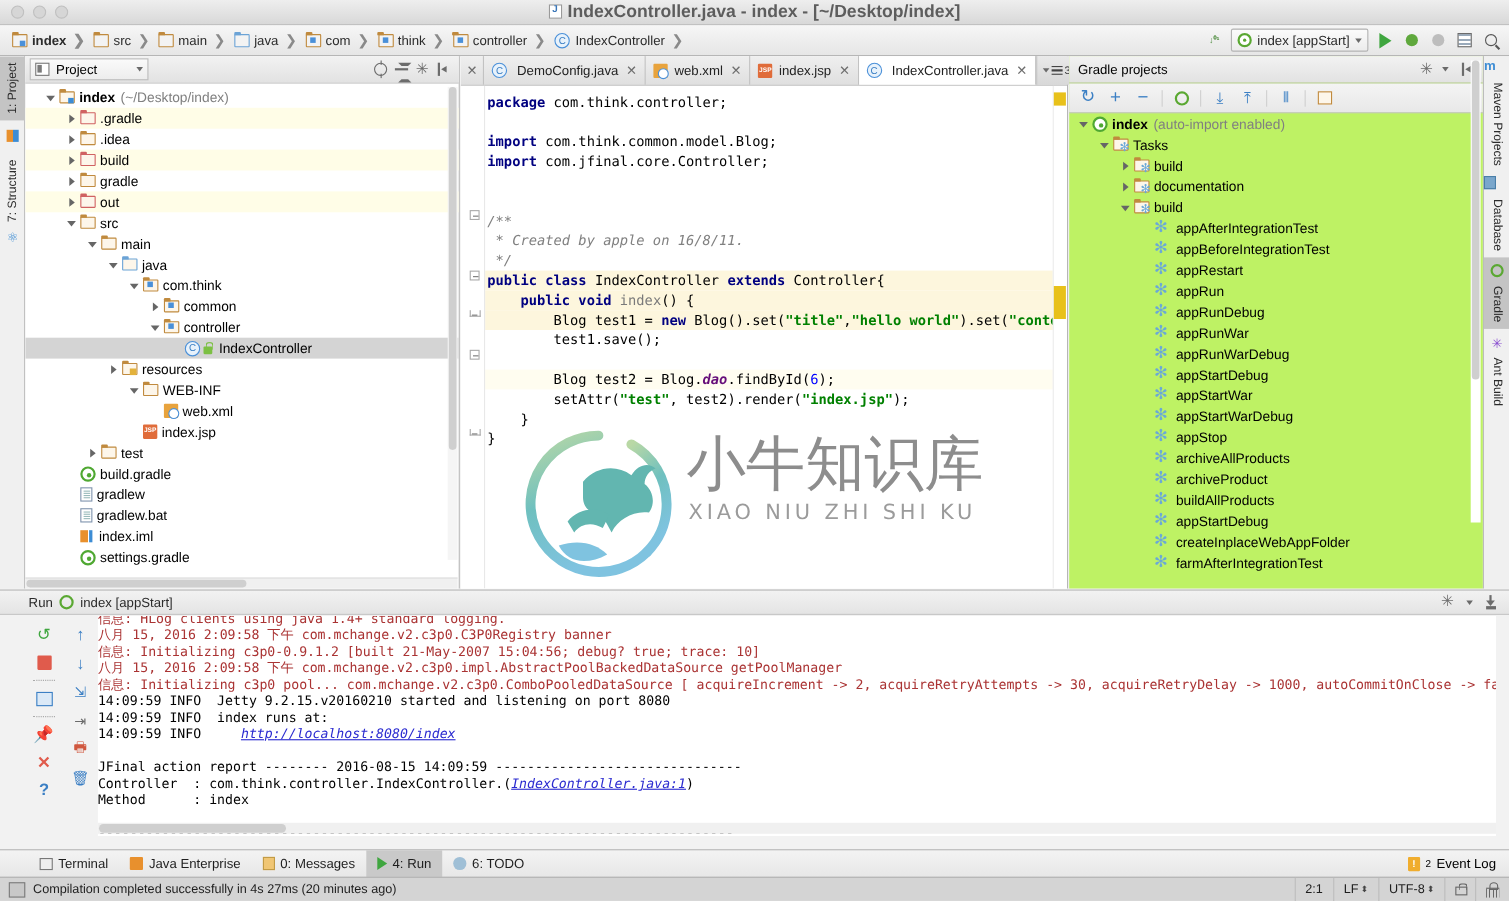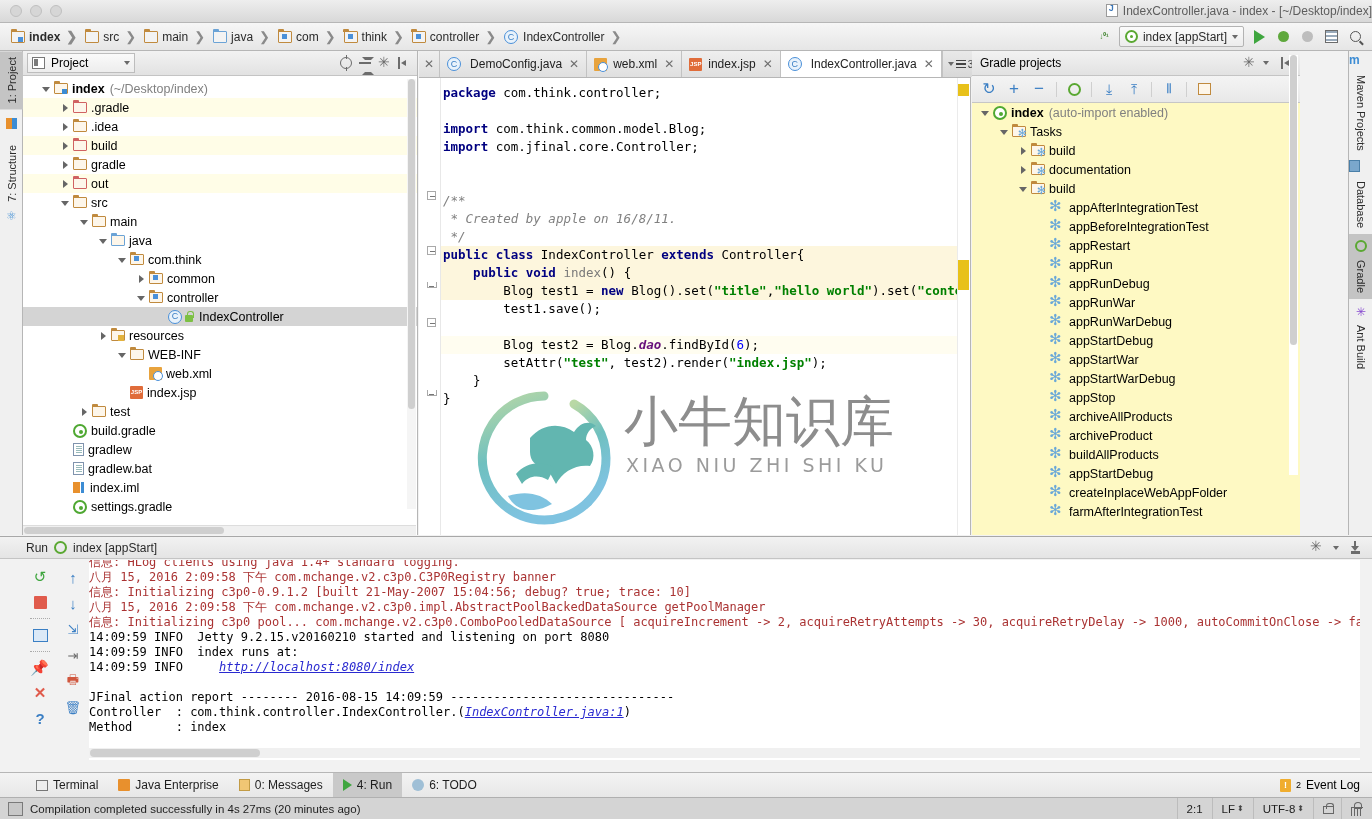--- a/index.html
+++ b/index.html
@@ -15,22 +15,22 @@
   
   .titlebar {
     position:absolute; left:0; top:0; width:1372px; height:23px;
     background:linear-gradient(#eeeeee,#d8d8d8);
     border-bottom:1px solid #b6b6b6;
     display:flex; align-items:center;
   }
   .traffic { display:flex; gap:8px; padding-left:10px; }
   .tl { width:12px;height:12px;border-radius:50%;background:#d6d6d6;border:1px solid #c0c0c0; }
   .title-text {
-    position:absolute; left:0; right:0; text-align:right;
-    font-size:12px; color:#5d5d5d;
+    position:absolute; left:0; right:0; text-align:center;
+    font-size:16px; color:#5d5d5d;font-weight:bold;
   }
   .title-icon {
     display:inline-block; width:12px;height:13px; vertical-align:-2px;
     margin-right:5px; background:#fff; border:1px solid #9a9a9a;
     position:relative;
   }
   .title-icon:after{content:"J";position:absolute;left:2px;top:-2px;font-size:9px;color:#3a76b8;font-weight:bold;}
 
   
   .navbar {
@@ -191,21 +191,21 @@
   .fold{position:absolute;left:8px;width:9px;height:9px;border:1px solid #a9a9a9;background:#fff;}
   .fold:after{content:"";position:absolute;left:1.5px;top:3.5px;width:5px;height:1px;background:#777;}
   .fold.end{border:0;}
   .fold.end:before{content:"";position:absolute;left:0;top:0;width:8px;height:5px;border:1px solid #a9a9a9;border-top:0;}
   .markerbar{position:absolute;right:0;top:0;width:13px;height:100%;background:#fff;border-left:1px solid #ebebeb;}
   .mk{position:absolute;right:1px;width:11px;}
   .mk.y{background:#e8c11a;}
   .watermark{position:absolute;left:40px;top:300px;width:450px;opacity:1;}
 
   
-  .gradlepanel{position:absolute;left:972px;top:51px;width:328px;height:484px;background:#fef9c3;}
+  .gradlepanel{position:absolute;left:972px;top:51px;width:376px;height:484px;background:#bef264;}
   .gtoolbar{height:27px;background:linear-gradient(#f4f4f4,#e8e8e8);border-bottom:1px solid #c6c6c6;display:flex;align-items:center;gap:3px;padding:0 6px;}
   .gtb{width:22px;height:20px;display:flex;align-items:center;justify-content:center;}
   .gsep{width:1px;height:15px;background:#cfcfcf;margin:0 3px;}
   .refresh{font-size:16px;color:#3b7fc4;line-height:14px;}
   .plus{font-size:17px;color:#3b7fc4;line-height:14px;font-weight:500;}
   .minus{font-size:17px;color:#3b7fc4;line-height:12px;font-weight:500;}
   .gtree{height:430px;overflow:hidden;position:relative;font-size:12.5px;}
   .gear-task{width:13px;height:13px;margin-right:4px;flex:none;position:relative;}
   .gear-task:before{content:"✻";position:absolute;left:-1px;top:-4px;font-size:15px;color:#6aa8d8;}
   .ico.taskfolder{width:14px;height:11px;background:#fdf6ea;border:1.5px solid #c08a3e;border-radius:1px;}

